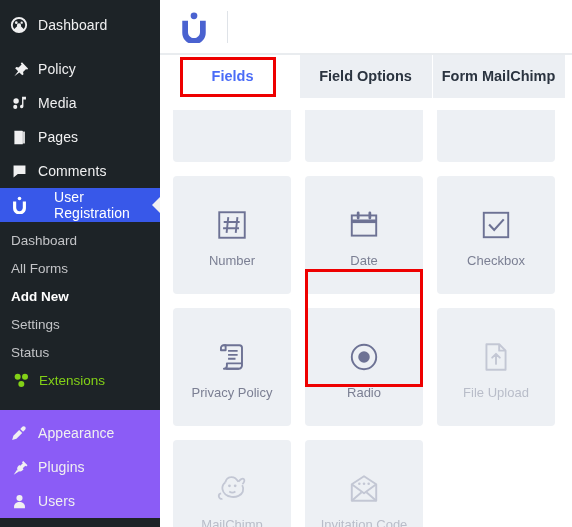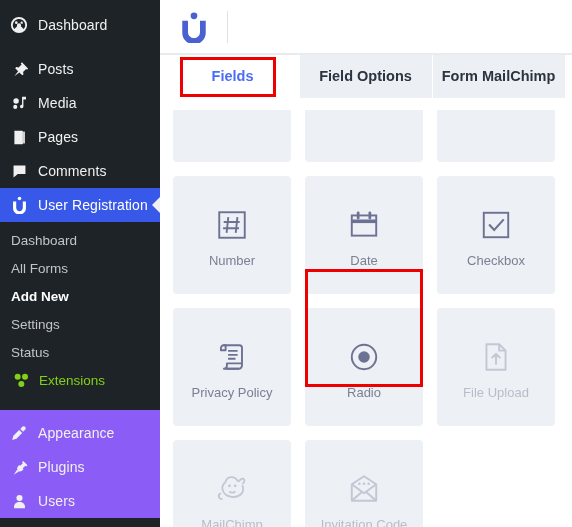--- a/index.html
+++ b/index.html
@@ -20,21 +20,21 @@
     overflow: hidden;
   }
   .menu-item {
     display: flex; align-items: center;
     height: 34px; padding-left: 9px;
     color: #f0f0f1; font-size: 14px;
     position: relative;
   }
   .menu-item .mi-label { margin-left: 9px; letter-spacing: .1px; }
   .menu-item.active {
-    background: #3858e9; color: #fff; font-weight: 400;
+    background: #3858e9; color: #fff; font-weight: 400; gap: 16px;
   }
   .menu-item.active .arrow {
     position: absolute; right: 0; top: 50%;
     transform: translateY(-50%);
     width: 0; height: 0;
     border-top: 8px solid transparent;
     border-bottom: 8px solid transparent;
     border-right: 8px solid #f0f0f1;
   }
   .ico { width: 20px; height: 20px; display: inline-flex;
@@ -139,21 +139,21 @@
     </div>
 
     <div style="height:10px;"></div>
 
     <div class="menu-item">
       <span class="ico">
         <svg width="17" height="17" viewBox="0 0 20 20" fill="#f0f0f1">
           <path d="M12.9 1.6l-1.4 1.4 1 1-3.6 3.6-2.6-.5-1.4 1.4 3.5 3.5-4.5 5.9 5.9-4.5 3.5 3.5 1.4-1.4-.5-2.6 3.6-3.6 1 1 1.4-1.4-7.3-7.3z"></path>
         </svg>
       </span>
-      <span class="mi-label">Posts</span>
+      <span class="mi-label">Policy</span>
     </div>
 
     <div class="menu-item">
       <span class="ico">
         <svg width="17" height="17" viewBox="0 0 20 20" fill="#f0f0f1">
           <circle cx="6" cy="7" r="3.2"></circle>
           <circle cx="5" cy="14" r="2.4"></circle>
           <path d="M13 2.2v9.4a2 2 0 10 1.6 1.96V5.2h3V2.2z"></path>
         </svg>
       </span>

